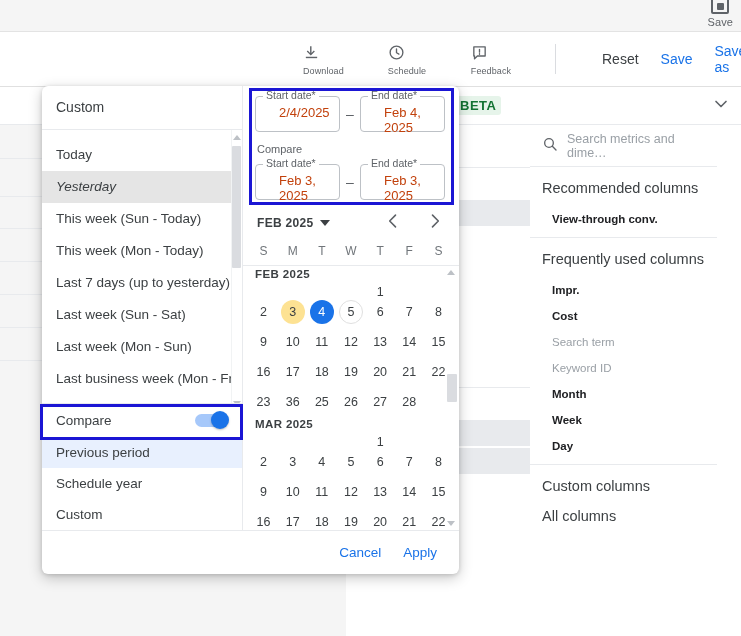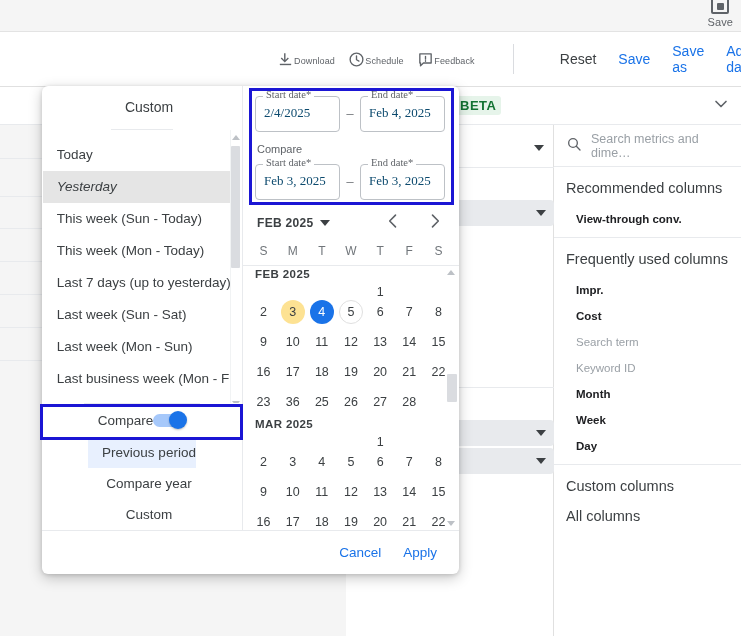--- a/index.html
+++ b/index.html
@@ -30,22 +30,22 @@
   .bg-save-icon-dot { width: 7px; height: 7px; background: #5f6368; border-radius: 1px; }
   .bg-save-icon-label { margin-top: 2px; letter-spacing: .1px; }
 
   .bg-toolbar {
     position: absolute; left: 0; top: 32px; width: 741px; height: 55px;
     background: #fff; border-bottom: 1px solid #e0e0e0;
     display: flex; align-items: center;
   }
   .tb-icons { display: flex; align-items: center; margin-left: 283px; gap: 24px; }
   .tb-icon-btn {
-    display: flex; flex-direction: row; align-items: center; justify-content: center;
-    color: #5f6368; width: 46px;
+    display: flex; flex-direction: column; align-items: flex-start; justify-content: center;
+    color: #5f6368; width: 46px; margin-left: 20px;
   }
   .tb-icon-glyph { height: 20px; display:flex; align-items:center; justify-content:center; }
   .tb-icon-label { font-size: 9px; margin-top: 3px; color: #5f6368; letter-spacing: .1px; }
   .tb-sep { width: 1px; height: 30px; background: #dadce0; margin-left: 20px; }
   .tb-links { display: flex; align-items: center; gap: 22px; margin-left: 22px; font-size: 14px; }
   .tb-link-reset { color: #3c4043; }
   .tb-link { color: #1a73e8; }
 
   .bg-titlebar {
     position: absolute; left: 0; top: 87px; width: 741px; height: 38px;
@@ -76,21 +76,21 @@
   }
   .bg-dd-caret { width: 0; height: 0; border-left: 5px solid transparent;
     border-right: 5px solid transparent; border-top: 6px solid #3c4043; }
   .bg-dd-plain {
     position: absolute; display: flex; align-items: center; justify-content: flex-end;
     padding-right: 10px; height: 26px;
   }
 
   
   .rpanel {
-    position: absolute; left: 554px; top: 125px; width: 187px; height: 511px;
+    position: absolute; left: 530px; top: 125px; width: 187px; height: 511px;
     background: #fff;
   }
   .rp-search {
     height: 42px; display: flex; align-items: center; padding: 0 12px;
     border-bottom: 1px solid #e8eaed; gap: 9px;
   }
   .rp-search-text { color: #9aa0a6; font-size: 12.5px; }
   .rp-section-head {
     font-size: 14.5px; color: #3c4043; padding: 13px 0 10px 12px;
   }
@@ -106,21 +106,21 @@
   
   .dialog {
     position: absolute; left: 42px; top: 86px; width: 417px; height: 488px;
     background: #fff; border-radius: 6px;
     box-shadow: 0 4px 14px rgba(0,0,0,.22), 0 1px 4px rgba(0,0,0,.14);
     display: flex; flex-direction: column; overflow: hidden;
   }
   .dlg-body { display: flex; flex: 1; min-height: 0; }
 
   
-  .presets { width: 201px; border-right: 1px solid #e8eaed; display: flex; flex-direction: column; align-items: center; }
+  .presets { width: 201px; border-right: 1px solid #e8eaed; display: flex; flex-direction: column; }
   .preset-custom {
     height: 45px; display: flex; align-items: center; padding-left: 14px;
     font-size: 14px; color: #3c4043; border-bottom: 1px solid #e8eaed;
   }
   .preset-scroll { position: relative; height: 281px; overflow: hidden; }
   .preset-item {
     height: 32px; display: flex; align-items: center; padding-left: 14px;
     font-size: 13.5px; color: #3c4043; white-space: nowrap;
   }
   .preset-item.sel { background: #e5e5e5; font-style: italic; }
@@ -156,31 +156,31 @@
   }
   .cmp-item {
     height: 32px; display: flex; align-items: center; padding-left: 14px;
     font-size: 13.5px; color: #3c4043;
   }
   .cmp-item.sel { background: #e8f0fe; }
 
   
   .calcol { flex: 1; display: flex; flex-direction: column; min-width: 0; }
   .fields { padding: 10px 12px 6px 12px; }
-  .field-row { display: flex; align-items: center; gap: 0; font-family: Liberation Serif, serif; }
+  .field-row { display: flex; align-items: center; gap: 0; }
   .ofield { position: relative; width: 85px; height: 36px; }
   .ofield-box {
     position: absolute; inset: 0; border: 1px solid #bdc1c6; border-radius: 4px;
   }
   .ofield-legend {
     position: absolute; left: 8px; top: -7px; background: #fff; padding: 0 3px;
     font-size: 10.5px; color: #5f6368; white-space: nowrap;
   }
   .ofield-val {
-    position: absolute; left: 9px; top: 9px; font-size: 13px; color: #0c4a6e;
+    position: absolute; left: 24px; top: 9px; font-size: 13px; color: #c2410c;
   }
   .dash { width: 20px; text-align: center; color: #5f6368; font-size: 14px; }
   .cmp-label { font-size: 11px; color: #5f6368; margin: 11px 0 9px 2px; }
 
   .cal-head {
     display: flex; align-items: center; justify-content: space-between;
     padding: 6px 14px 6px 14px; height: 34px;
   }
   .cal-month-sel { display: flex; align-items: center; gap: 7px; font-size: 12px;
     color: #3c4043; font-weight: bold; letter-spacing: .3px; }
@@ -378,21 +378,21 @@
 
         <div class="compare-row">
           <span>Compare</span>
           <span class="switch">
             <span class="switch-track"></span>
             <span class="switch-knob"></span>
           </span>
         </div>
 
         <div class="cmp-item sel">Previous period</div>
-        <div class="cmp-item">Compare year</div>
+        <div class="cmp-item">Schedule year</div>
         <div class="cmp-item">Custom</div>
       </div>
 
       <div class="calcol">
 
         <div class="fields">
           <div class="field-row">
             <div class="ofield">
               <div class="ofield-box"></div>
               <div class="ofield-legend">Start date*</div>

